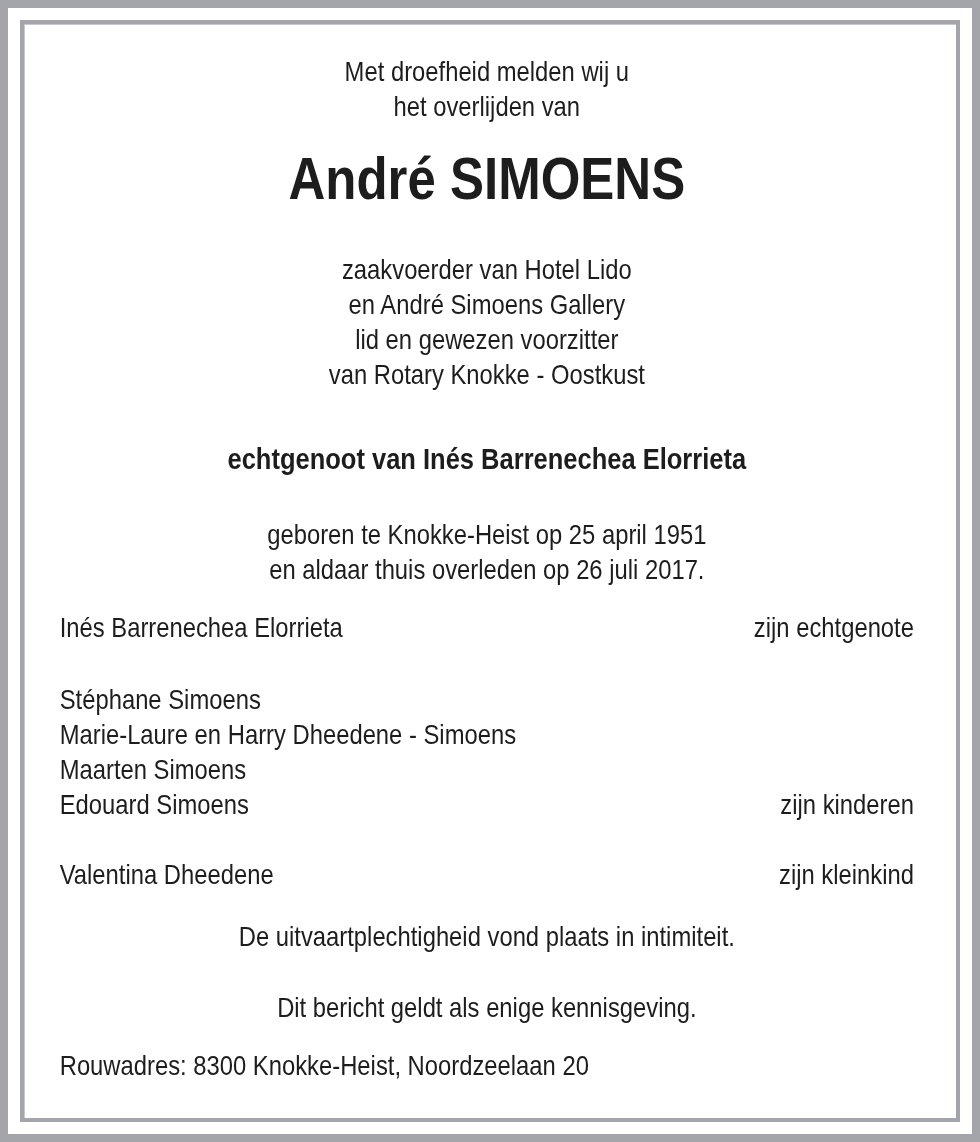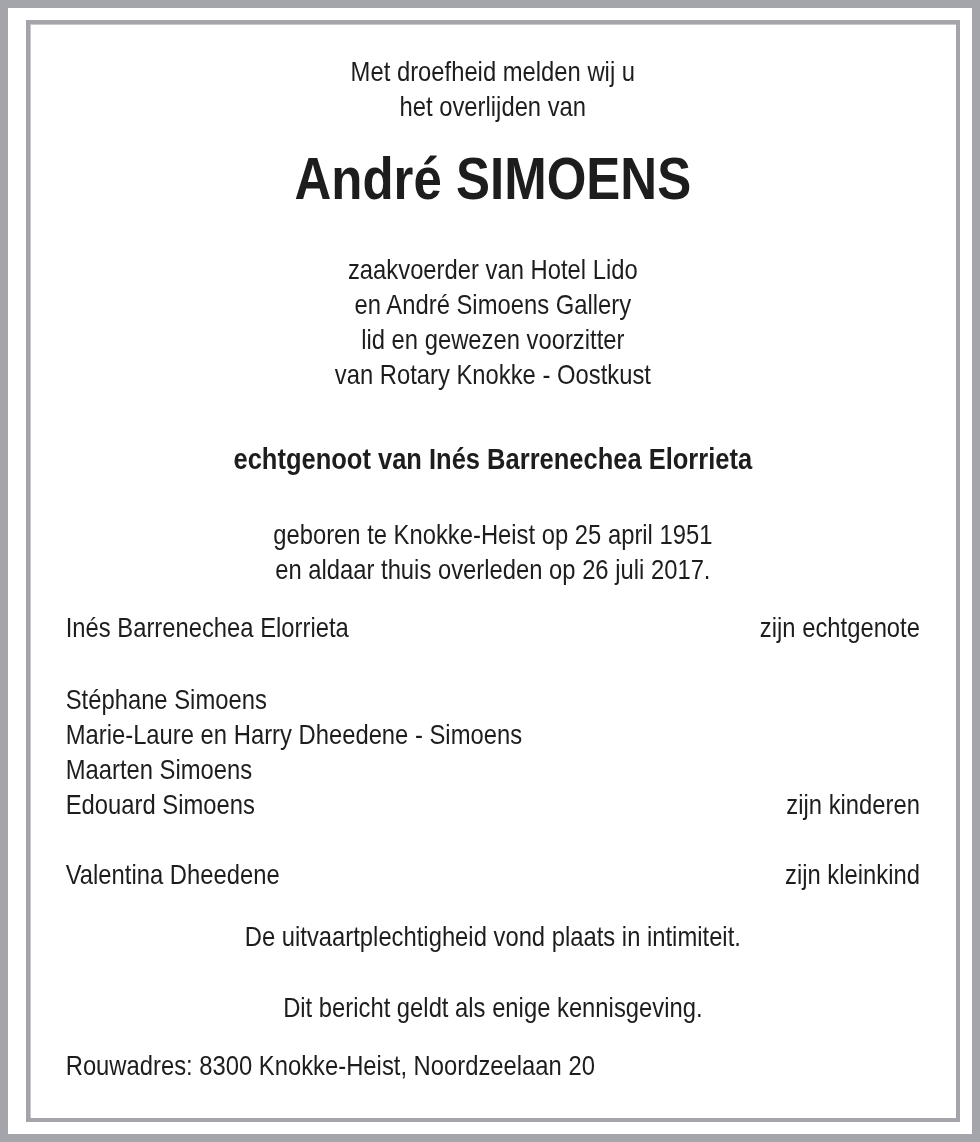--- a/index.html
+++ b/index.html
@@ -15,21 +15,20 @@
     position: relative;
     width: 980px; height: 1142px;
     background: var(--paper, #ffffff);
     border: 8px solid var(--border, #a3a5aa);
   }
   .inner-frame {
     position: absolute;
     top: 12px; left: 12px; right: 12px; bottom: 12px;
     border: 4px solid var(--border, #a3a5aa);
     box-shadow: inset 1px 1px 0 var(--border_light, #c6c8cc);
-    margin-left: 6px;
   }
   
   .condensed {
     width: 1096px;
     transform: scaleX(0.85);
     transform-origin: 0 0;
     padding: 30px 49px 0 42px;
   }
   p { margin: 0; }
   .intro       { font-size: 28px; line-height: 35px; text-align: center; }

